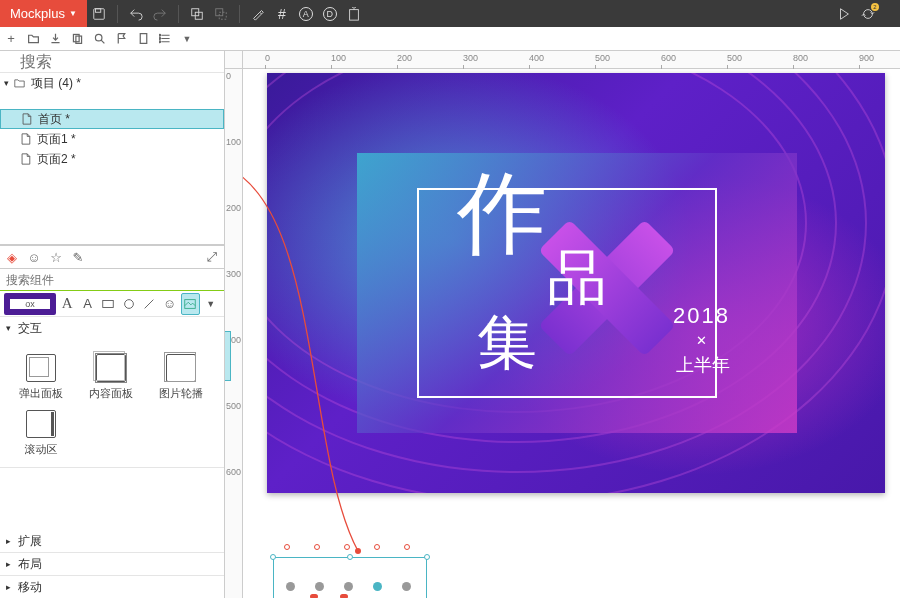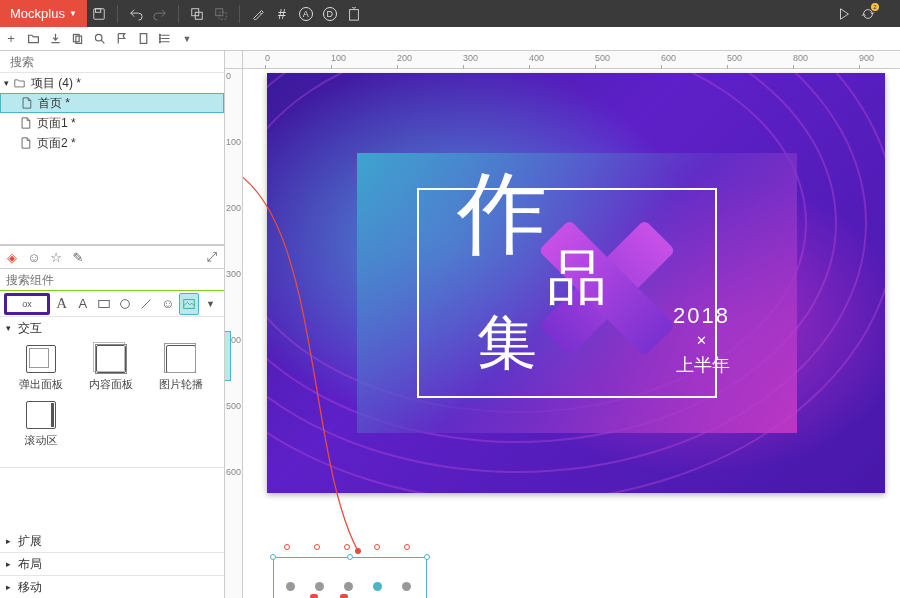--- a/index.html
+++ b/index.html
@@ -23,29 +23,29 @@
 .tb2-btn { width: 22px; height: 22px; display: flex; align-items: center; justify-content: center; cursor: pointer; color: #666; font-size: 13px; }
 .tb2-btn svg { width: 13px; height: 13px; stroke: #666; fill: none; stroke-width: 1.5; }
 
 
 .main { display: flex; height: calc(598px - 27px - 24px); }
 .left { width: 225px; border-right: 1px solid #ccc; display: flex; flex-direction: column; background: #fff; }
 .right { flex: 1; position: relative; background: #fff; overflow: hidden; }
 
 
 .search { height: 22px; border-bottom: 1px solid #e5e5e5; }
-.search input { width: 100%; height: 100%; border: none; padding: 0 10px; font-size: 12px; outline: none; color: #999; }
+.search input { width: 100%; height: 100%; border: none; padding: 0 20px; font-size: 16px; outline: none; color: #999; }
 
 
 .tree { flex: 0 0 auto; height: 172px; border-bottom: 1px solid #ccc; overflow: auto; }
 .tree-row { height: 20px; display: flex; align-items: center; padding-left: 4px; cursor: pointer; font-size: 12px; color: #333; }
 .tree-row .arrow { width: 10px; font-size: 9px; color: #333; }
 .tree-row .ic { width: 14px; margin-right: 3px; display: flex; align-items: center; }
 .tree-row.lvl1 { padding-left: 20px; }
-.tree-row.sel-home { background: #b9e8ef; border: 1px solid #4ab5c4; }
+.tree-row.sel-home { background: #b9e8ef; border: 1px solid #4ab5c4; margin-top: 16px; }
 .tree-row.sel-red { background: #fbd6d0; border: 1px solid #e74c3c; position: relative; }
 .tree-row .dot { width: 8px; height: 8px; background: #e74c3c; border-radius: 50%; margin-left: auto; margin-right: 10px; }
 .tree-row .ic svg { width: 11px; height: 12px; }
 
 
 .comp-hdr { height: 24px; border-top: 1px solid #ccc; border-bottom: 1px solid #ccc; display: flex; align-items: center; padding: 0 4px; gap: 6px; }
 .comp-hdr .ic { width: 16px; height: 16px; display: flex; align-items: center; justify-content: center; font-size: 13px; color: #666; cursor: pointer; }
 .comp-hdr .cube { color: #e74c3c; }
 
 
@@ -57,21 +57,21 @@
 .elem-btn { width: 22px; height: 22px; display: flex; align-items: center; justify-content: center; cursor: pointer; border-radius: 2px; font-size: 13px; color: #555; }
 .elem-btn.active { background: #b9e8ef; border: 1px solid #4ab5c4; }
 .elem-btn .serif { font-family: Georgia, serif; font-size: 15px; }
 .elem-btn svg { width: 14px; height: 14px; }
 
 
 .cat { border-bottom: 1px solid #e5e5e5; }
 .cat-hdr { height: 22px; display: flex; align-items: center; padding: 0 6px; cursor: pointer; font-size: 12px; color: #333; }
 .cat-hdr .arrow { width: 12px; font-size: 9px; }
 .cat-body { display: flex; flex-wrap: wrap; padding: 6px 6px 10px; gap: 0; }
-.comp-item { width: 70px; height: 56px; display: flex; flex-direction: column; align-items: center; justify-content: flex-start; cursor: pointer; }
+.comp-item { width: 70px; height: 56px; display: flex; flex-direction: column; align-items: center; justify-content: flex-end; cursor: pointer; }
 .comp-item .thumb { width: 30px; height: 28px; border: 1.5px solid #555; border-radius: 2px; margin-bottom: 4px; position: relative; }
 .comp-item .lbl { font-size: 11px; color: #444; }
 .thumb.popup::after { content: ""; position: absolute; left: 2px; top: 2px; width: 18px; height: 18px; border: 1px solid #999; }
 .thumb.stack::before { content: ""; position: absolute; left: -3px; top: -3px; width: 30px; height: 28px; border: 1.5px solid #999; }
 .thumb.content::before { content: ""; position: absolute; left: -4px; top: -4px; width: 30px; height: 28px; border: 1.5px solid #bbb; }
 .thumb.content::after { content: ""; position: absolute; left: -2px; top: -2px; width: 30px; height: 28px; border: 1.5px solid #888; }
 .thumb.scroll::after { content: ""; position: absolute; right: 1px; top: 1px; width: 3px; height: 24px; background: #555; }
 .thumb.panel { }
 .thumb.timer { border-radius: 50%; }
 .thumb.timer::before { content: ""; position: absolute; left: 50%; top: 50%; width: 1px; height: 8px; background: #555; transform-origin: bottom; transform: translate(-50%, -100%); }
@@ -294,21 +294,21 @@
       <span class="ic">☺</span>
       <span class="ic">☆</span>
       <span class="ic">✎</span>
       <span style="flex:1"></span>
       <span class="ic">⤢</span>
     </div>
     <div class="comp-search">
       <input placeholder="搜索组件" style="">
     </div>
     <div class="elem-bar">
-      <div class="elem-btn" style="font-size:9px;border:3px solid #4c1d95;padding:0 20px;border-radius:2px">ox</div>
+      <div class="elem-btn" style="font-size:9px;border:6px solid #4c1d95;padding:0 20px;border-radius:2px">ox</div>
       <div class="elem-btn">
           <span class="serif">A</span>
         </div>
       <div class="elem-btn">A</div>
       <div class="elem-btn">
           <svg viewBox="0 0 16 16">
             <rect x="2" y="4" width="12" height="8" fill="none" stroke="#555"></rect>
           </svg>
         </div>
       <div class="elem-btn">

